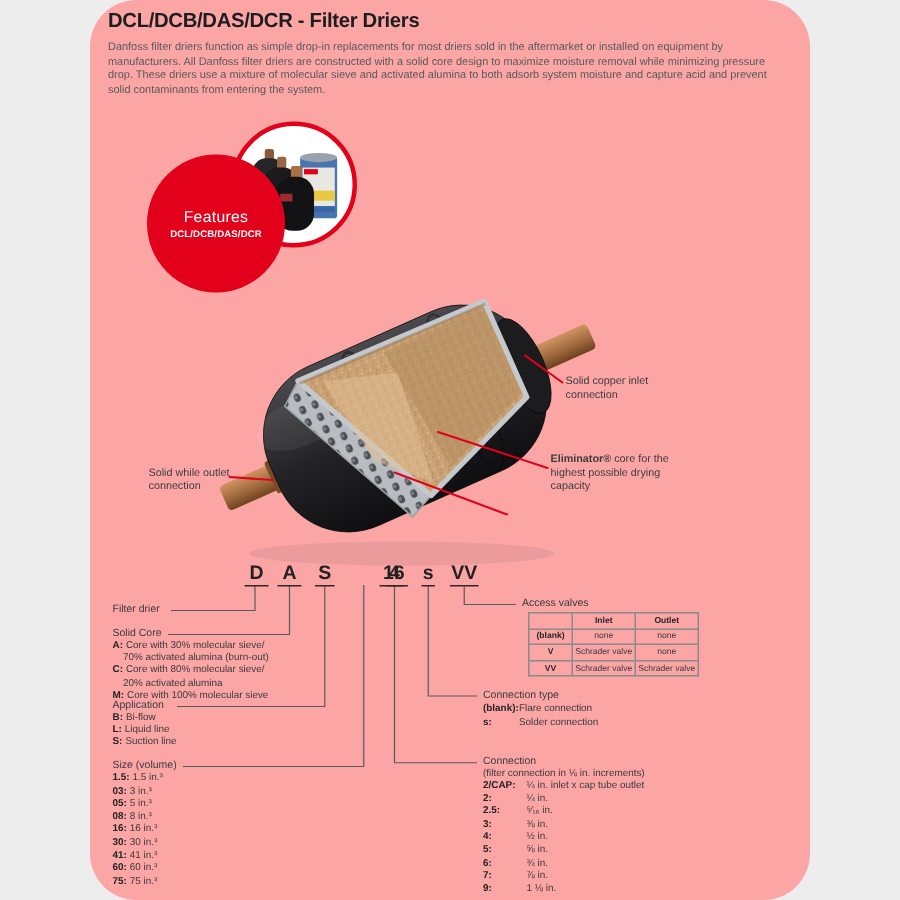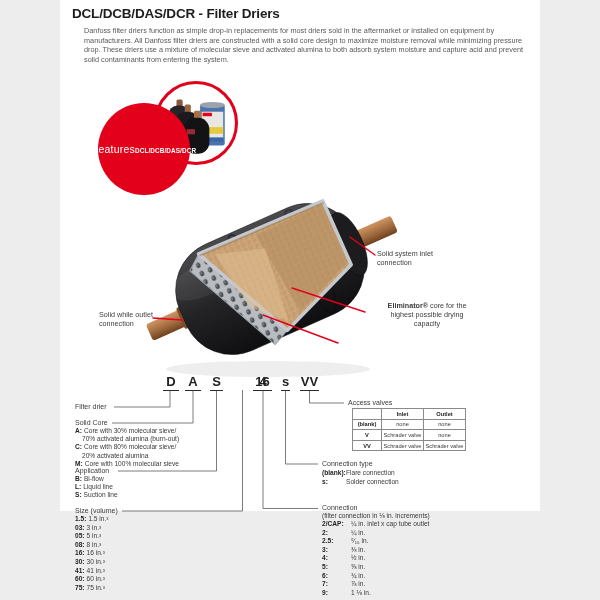--- a/index.html
+++ b/index.html
@@ -2,29 +2,29 @@
 <html><head>
 <meta charset="utf-8">
 <style>
   html,body{margin:0;padding:0;}
   body{
     width:600px;height:600px;position:relative;overflow:hidden;
     background:#ededee;
     font-family:"Liberation Sans","DejaVu Sans",sans-serif;
     -webkit-font-smoothing:antialiased;
   }
-  .page{position:absolute;left:60px;top:0;width:480px;height:511px;background:#ffffff;}
+  .page{position:absolute;left:60px;top:0;width:480px;height:600px;background:#fca5a5;border-radius:31px;}
   .abs{position:absolute;}
   .pre{white-space:pre-line;}
 
   .title{left:12px;top:6px;font-size:13.5px;font-weight:bold;color:#1d1d1f;letter-spacing:-0.2px;}
-  .intro{left:24px;top:26px;width:454px;font-size:7.3px;line-height:9.6px;color:#58595b;}
+  .intro{left:12px;top:26px;width:454px;font-size:7.3px;line-height:9.6px;color:#58595b;}
 
   .red-circle{left:38px;top:103px;width:92px;height:92px;border-radius:50%;
-    background:#e2001a;z-index:3;display:flex;flex-direction:row;align-items:center;
+    background:#e2001a;z-index:3;display:flex;flex-direction:column;align-items:center;
     justify-content:center;text-align:center;}
   .feat-label{color:#fff;font-size:10.5px;font-weight:400;letter-spacing:.2px;}
   .feat-models{color:#fff;font-size:6.4px;font-weight:bold;margin-top:2px;letter-spacing:.1px;}
   .photo-circle{left:94px;top:81px;width:78px;height:78px;border-radius:50%;
     background:#fff;border:3px solid #e2001a;z-index:2;overflow:hidden;box-sizing:content-box;}
 
   .callout{font-size:7.2px;line-height:9.2px;color:#3c3c3e;z-index:4;}
   .callout .b{font-weight:bold;}
 
   .code-char{top:374px;font-size:13px;font-weight:bold;color:#222;text-align:center;
@@ -130,23 +130,23 @@
       <line x1="-55" y1="-50" x2="80" y2="-48" stroke="#8a6f4e" stroke-width="2" opacity="0.4"></line>
     </g>
     <g stroke="#e2001a" stroke-width="1.4" stroke-linecap="round">
       <line x1="255" y1="75" x2="230" y2="57"></line>
       <line x1="33" y1="138" x2="62" y2="140"></line>
       <line x1="245" y1="132" x2="172" y2="108"></line>
       <line x1="218" y1="163" x2="143" y2="135"></line>
     </g>
   </svg>
 
-  <div class="abs callout pre" style="left:317px;top:249px;">Solid system inlet
+  <div class="abs callout pre" style="left:317px;top:249px;">Solid copper inlet
 connection</div>
-  <div class="abs callout" style="left:307px;top:301px;width:120px;text-align:center;"><span class="b pre">Eliminator®</span><span class="pre"> core for the
+  <div class="abs callout" style="left:307px;top:301px;width:120px;"><span class="b pre">Eliminator®</span><span class="pre"> core for the
 highest possible drying
 capacity</span></div>
   <div class="abs callout pre" style="left:39px;top:310px;">Solid while outlet
 connection</div>
 
   <div class="abs code-char" style="left:103px;width:16px;">D</div>
   <div class="abs code-char" style="left:125px;width:16px;">A</div>
   <div class="abs code-char" style="left:150px;width:13px;">S</div>
   <div class="abs code-char" style="left:173px;width:19px;margin-left:20px;">16</div>
   <div class="abs code-char" style="left:197px;width:12px;">4</div>

